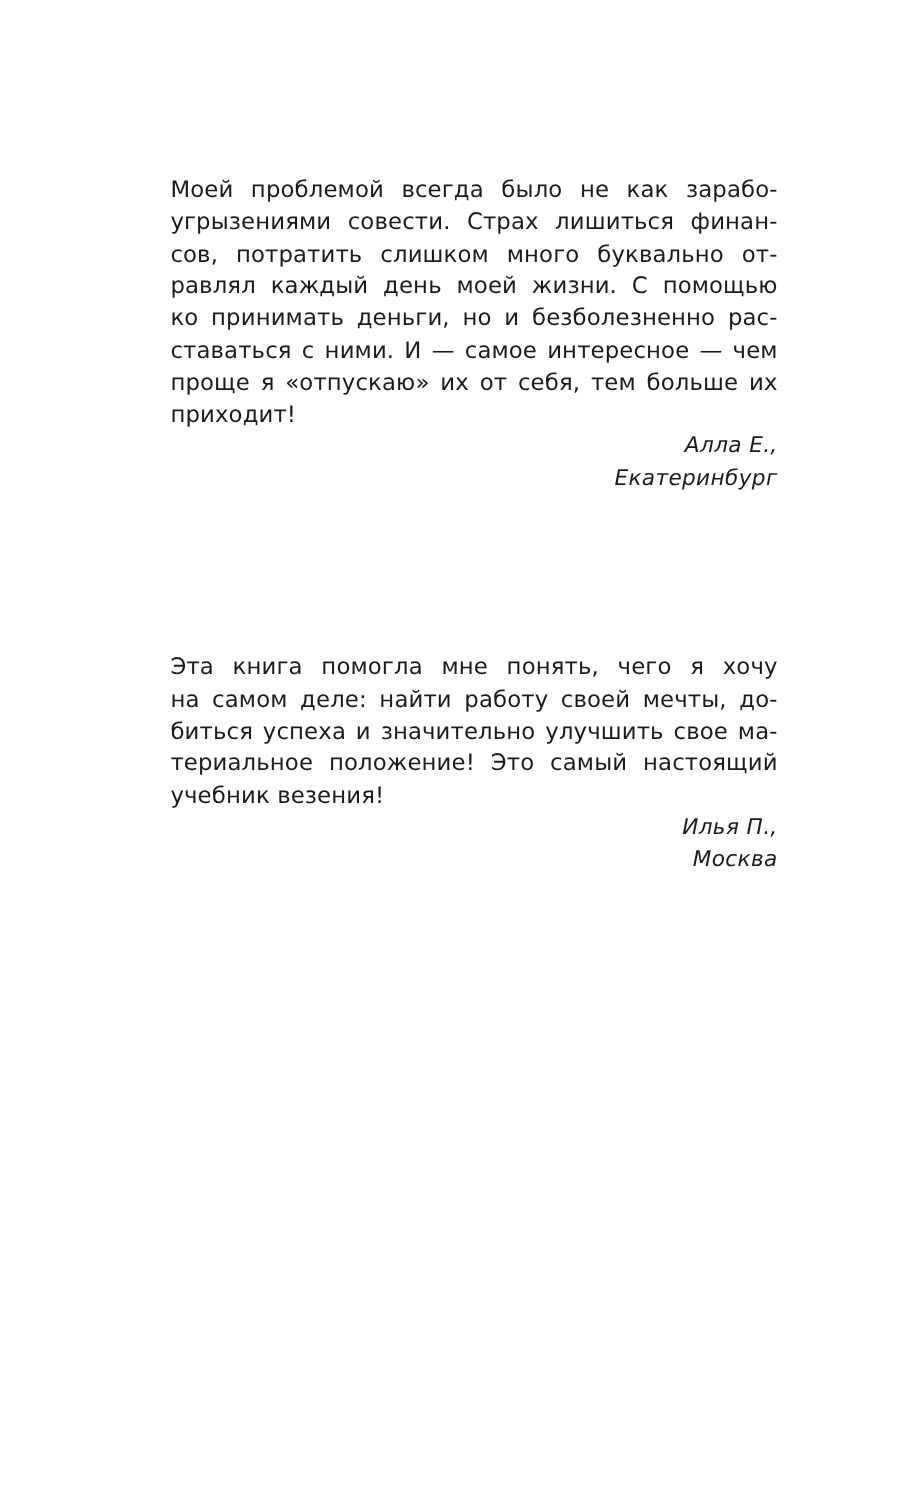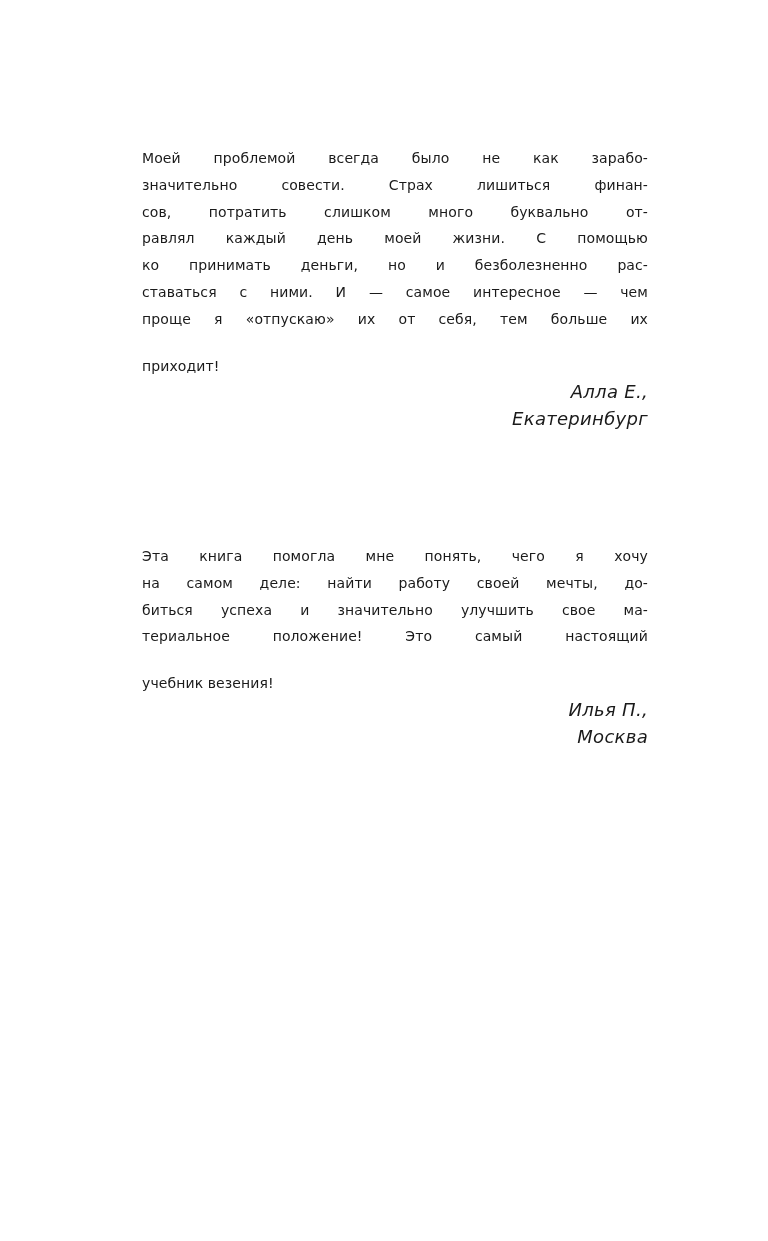--- a/index.html
+++ b/index.html
@@ -19,47 +19,46 @@
       position: absolute;
       left: 142px;
       width: 506px;
     }
     .t1 { top: 145px; }
     .t2 { top: 543px; }
     .line {
       display: block;
       height: 26.8px;
       line-height: 26.8px;
-      font-size: 14px;
+      font-size: 19px;
       white-space: nowrap;
       text-align: justify;
       text-align-last: justify;
       letter-spacing: 0.1px;
     }
     .line.last {
       text-align-last: left;
-      margin-top: 20px;
     }
     .sig {
       display: block;
       text-align: right;
       font-style: italic;
       font-size: 18px;
       height: 26.8px;
       line-height: 26.8px;
       letter-spacing: 0.3px;
     }
   </style>
 </head>
 <body>
 
 <div class="testimonial t1">
   <div class="quote">
     <span class="line">Моей проблемой всегда было не как зарабо-</span>
-    <span class="line">значительно совести. Страх лишиться финан-</span>
+    <span class="line">угрызениями совести. Страх лишиться финан-</span>
     <span class="line">сов, потратить слишком много буквально от-</span>
     <span class="line">равлял каждый день моей жизни. С помощью</span>
     <span class="line">ко принимать деньги, но и безболезненно рас-</span>
     <span class="line">ставаться с ними. И — самое интересное — чем</span>
     <span class="line">проще я «отпускаю» их от себя, тем больше их</span>
     <span class="line last">приходит!</span>
   </div>
   <span class="sig">Алла Е.,</span>
   <span class="sig">Екатеринбург</span>
 </div>

